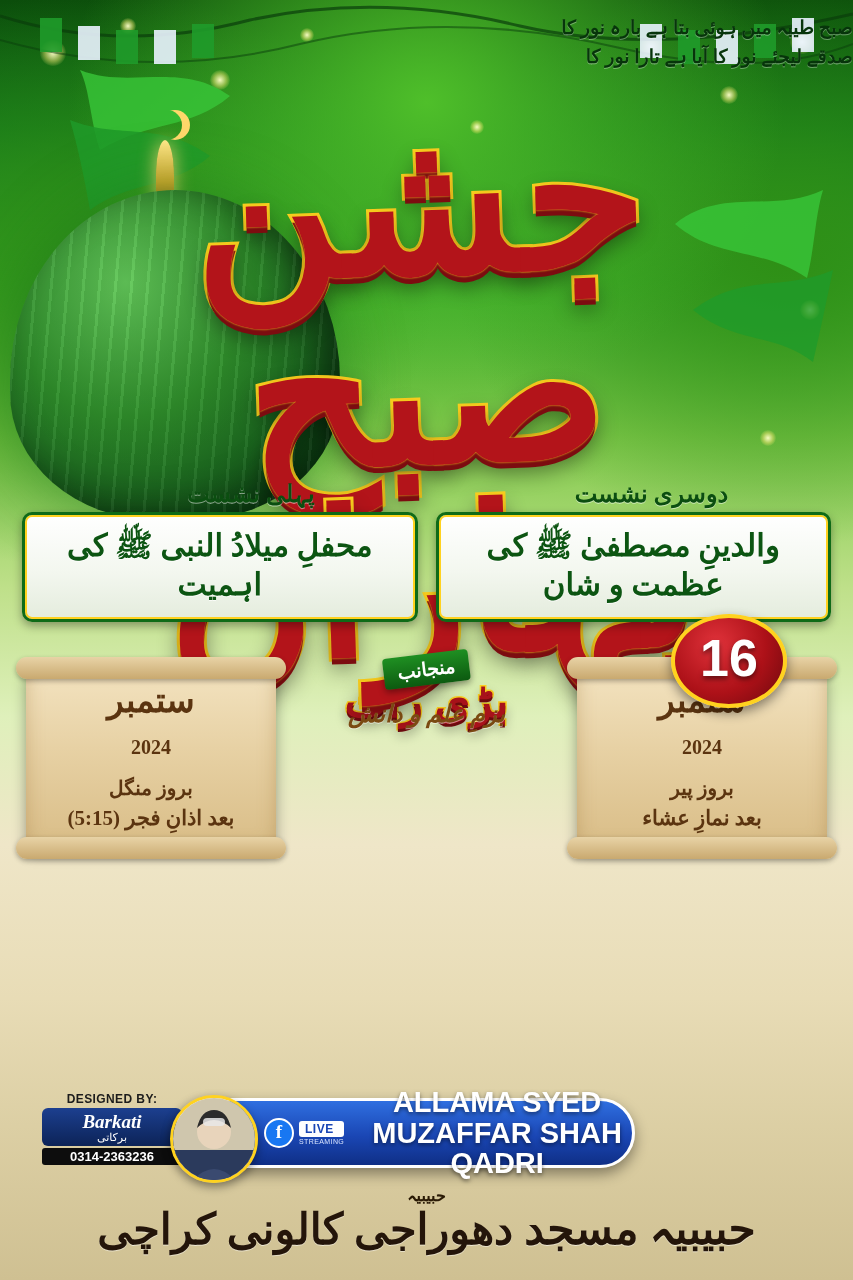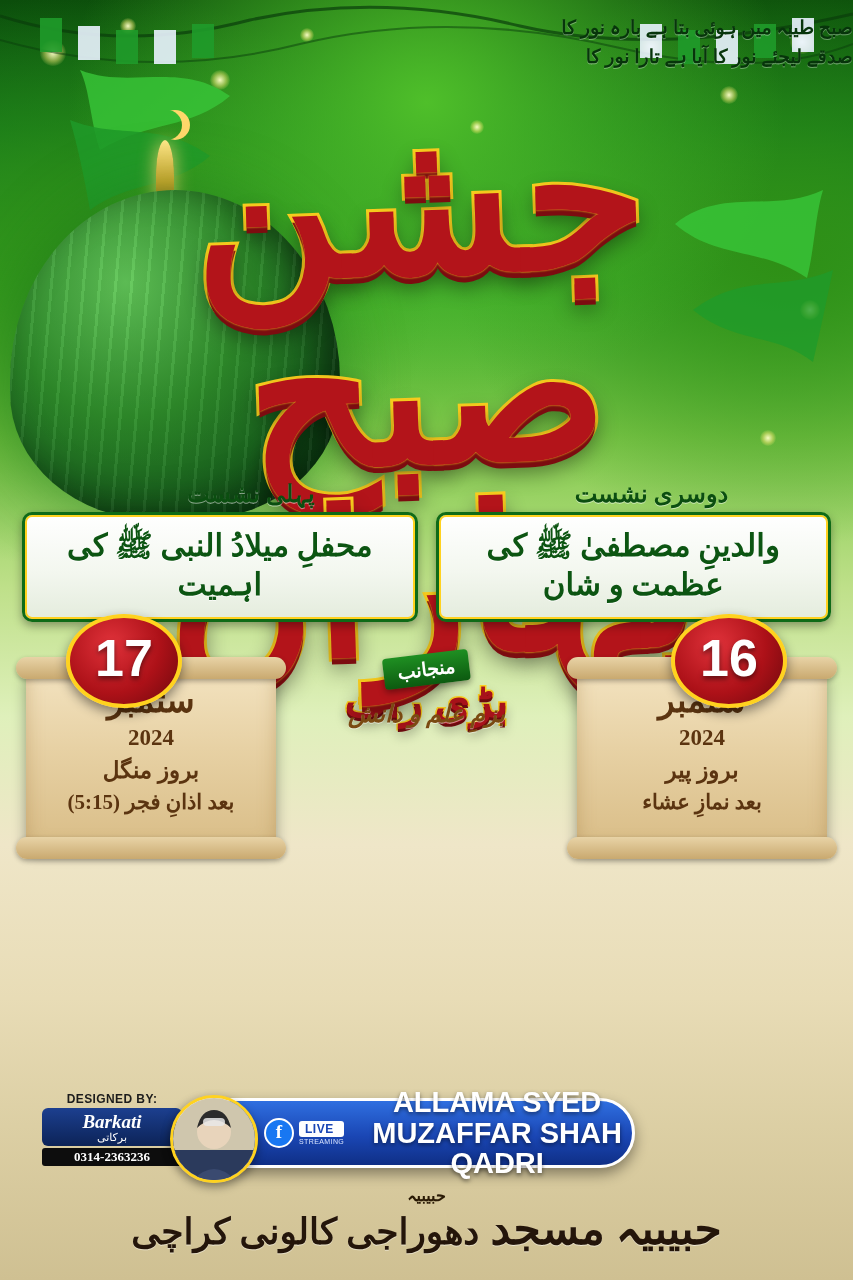--- a/index.html
+++ b/index.html
@@ -218,21 +218,21 @@
   .scroll-inner {
     position: absolute;
     inset: 14px 10px;
     direction: rtl;
     text-align: center;
     font-family: "Liberation Serif", serif;
     font-weight: bold;
     color: #5b3410;
   }
   .scroll-month { font-size: 34px; line-height: 1.1; }
-  .scroll-day { font-size: 23px; margin-top: 6px; }
+  .scroll-day { font-size: 20px; margin-top: 17px; }
   .scroll-time { font-size: 21px; margin-top: 6px; }
 
   .date-badge {
     position: absolute;
     top: -22px;
     width: 108px;
     height: 86px;
     border-radius: 50%;
     background: radial-gradient(circle at 38% 30%, #e0323a 0%, #ad1118 55%, #6c080d 100%);
     border: 4px solid #ffd21f;
@@ -351,21 +351,21 @@
   }
   .designer-urdu {
     font-family: "Liberation Serif", serif;
     font-size: 11px;
     direction: rtl;
   }
   .designer-phone {
     margin-top: 2px;
     background: #0d0d0d;
     color: #fff;
-    font-family: Liberation Serif, serif;
+    font-family: Liberation Sans, sans-serif;
     font-weight: bold;
     font-size: 13px;
     border-radius: 3px;
     padding: 1px 0;
   }
 
   
   .live-bar {
     position: absolute;
     left: 175px;
@@ -456,21 +456,21 @@
   }
   .venue-text {
     font-family: "Liberation Serif", serif;
     font-weight: bold;
     font-size: 44px;
     color: #24150a;
     line-height: 1.15;
     text-shadow: 0 1px 0 rgba(255,255,255,.45);
   }
   .venue-sub {
-    font-size: 36px;
+    font-size: 43px;
   }
 </style>
 </head>
 <body>
 
 <div id="poster">
 
   <div>
     <div class="bokeh" style="left:40px;top:40px;width:26px;height:26px;"></div>
     <div class="bokeh" style="left:120px;top:18px;width:16px;height:16px;"></div>
@@ -560,21 +560,20 @@
     <div class="date-badge badge-right">16</div>
 
     <div class="scroll scroll-left">
       <div class="scroll-inner">
         <div class="scroll-month">ستمبر</div>
         <div class="scroll-day">2024</div>
         <div class="scroll-day">بروز منگل</div>
         <div class="scroll-time">بعد اذانِ فجر (5:15)</div>
       </div>
     </div>
-    <div class="date-badge badge-left">17</div>
 
     <div class="mid-tag">
       <div class="mid-ribbon">منجانب</div>
       <div class="mid-text">بزمِ علم و دانش</div>
     </div>
   </div>
 
 
   <div class="designer">
     <div class="designer-label">DESIGNED BY:</div>

